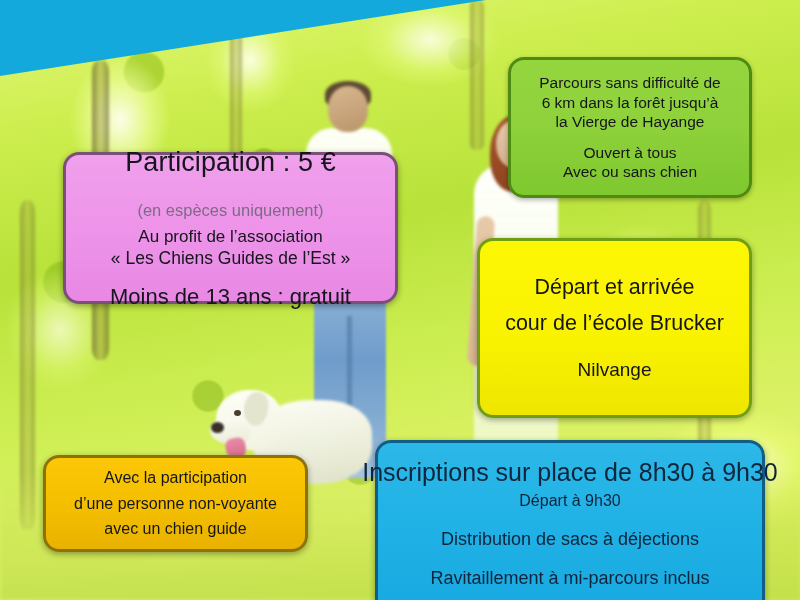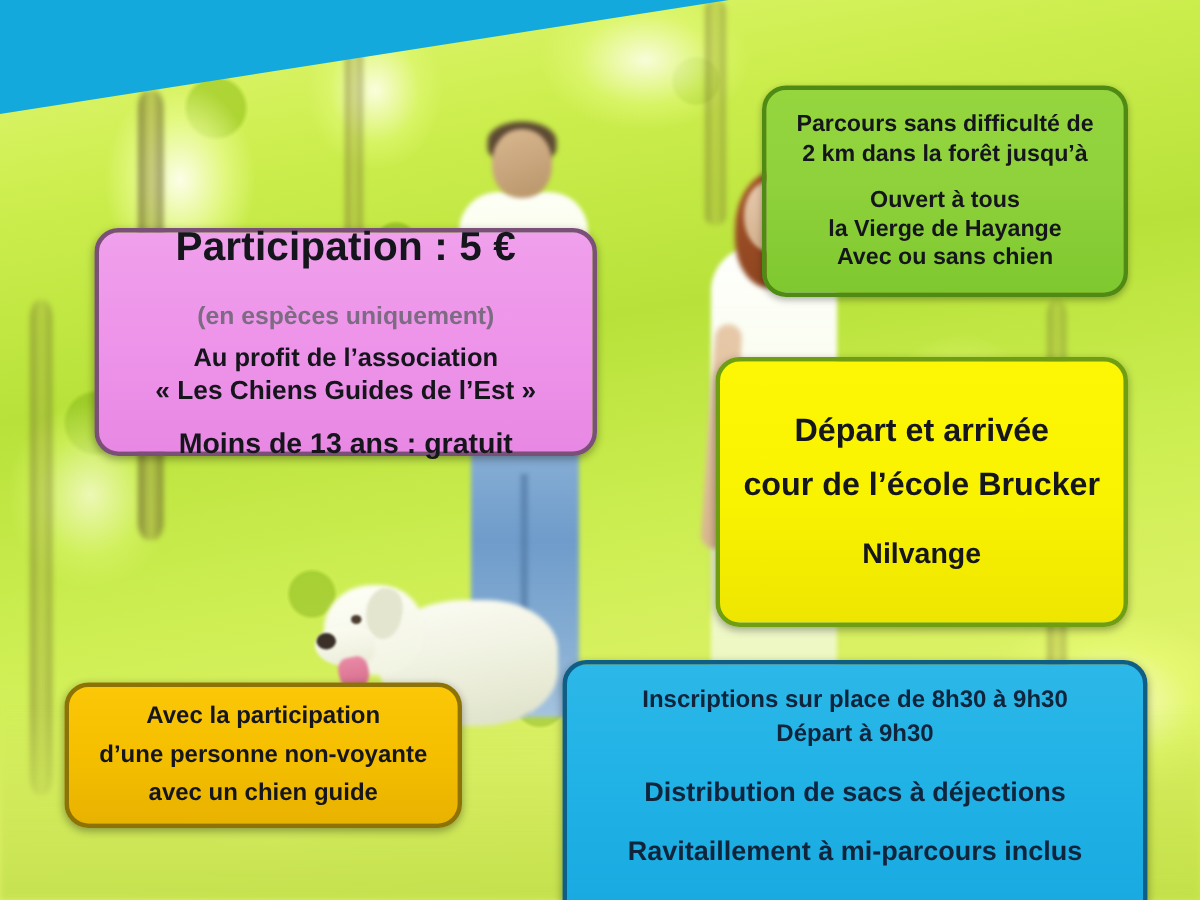--- a/index.html
+++ b/index.html
@@ -98,21 +98,21 @@
   
   .box {
     position: absolute;
     box-sizing: border-box;
     display: flex;
     flex-direction: column;
     align-items: center;
     justify-content: center;
     text-align: center;
     border-radius: 16px;
-    font-weight: bold;
+    font-weight: normal;
     color: #15151c;
     line-height: 1.24;
   }
   .box .ln { display: block; white-space: nowrap; }
 
   
   #box-green {
     left: 508px; top: 57px; width: 244px; height: 141px;
     background: linear-gradient(180deg,#95d63f 0%, #8ed13a 50%, #7fc82f 100%);
     border: 3px solid #4e8a14;
@@ -126,21 +126,21 @@
     left: 63px; top: 152px; width: 335px; height: 152px;
     background: linear-gradient(180deg,#f0a0ec 0%, #ee95ea 45%, #e888e4 100%);
     border: 3px solid #7a4f78;
     font-size: 16px;
     box-shadow: 0 2px 6px rgba(0,0,0,0.35);
   }
   #box-pink .big { font-size: 27px; letter-spacing: 0.1px; }
   #box-pink .sub { font-size: 16.5px; color: #7d6b84; margin-top: 20px; }
   #box-pink .mid { font-size: 17px; margin-top: 6px; }
   #box-pink .mid2 { font-size: 17.5px; margin-top: 1px; }
-  #box-pink .big2 { font-size: 19px; margin-top: 13px; }
+  #box-pink .big2 { font-size: 22px; margin-top: 13px; }
 
   
   #box-yellow {
     left: 477px; top: 238px; width: 275px; height: 180px;
     background: linear-gradient(180deg,#fdf706 0%, #f9f200 55%, #eee600 100%);
     border: 3px solid #6f9e12;
     font-size: 18px;
     box-shadow: 0 2px 6px rgba(0,0,0,0.35);
   }
   #box-yellow .l1 { font-size: 21.5px; }
@@ -162,21 +162,21 @@
   #box-blue {
     left: 375px; top: 440px; width: 390px; height: 175px;
     background: linear-gradient(180deg,#2cb8e8 0%, #21b2e6 45%, #17a9e0 100%);
     border: 3px solid #0f5e86;
     color: #10243c;
     font-size: 17px;
     justify-content: flex-start;
     padding-top: 14px;
     box-shadow: 0 2px 6px rgba(0,0,0,0.35);
   }
-  #box-blue .l1 { font-size: 16px; }
+  #box-blue .l1 { font-size: 25px; }
   #box-blue .l2 { font-size: 16px; margin-top: 3px; }
   #box-blue .l3 { font-size: 18px; margin-top: 17px; }
   #box-blue .l4 { font-size: 18px; margin-top: 17px; text-align: center; }
 </style>
 </head>
 <body>
 
 <div id="poster">
 
   <div class="bg-photo"></div>
@@ -210,23 +210,23 @@
     <div class="muzzle"></div>
     <div class="tongue"></div>
     <div class="nose"></div>
     <div class="eye"></div>
   </div>
 
   <div class="cyan-banner"></div>
 
   <div class="box" id="box-green">
     <span class="ln">Parcours sans difficulté de</span>
-    <span class="ln">2 km dans la forêt jusqu’à</span>
+    <span class="ln">6 km dans la forêt jusqu’à</span>
+    <span class="ln">la Vierge de Hayange</span>
     <span class="ln grp2">Ouvert à tous</span>
-    <span class="ln">la Vierge de Hayange</span>
     <span class="ln">Avec ou sans chien</span>
   </div>
 
   <div class="box" id="box-pink">
     <span class="ln big">Participation : 5 €</span>
     <span class="ln sub">(en espèces uniquement)</span>
     <span class="ln mid">Au profit de l’association</span>
     <span class="ln mid2">« Les Chiens Guides de l’Est »</span>
     <span class="ln big2">Moins de 13 ans : gratuit</span>
   </div>

